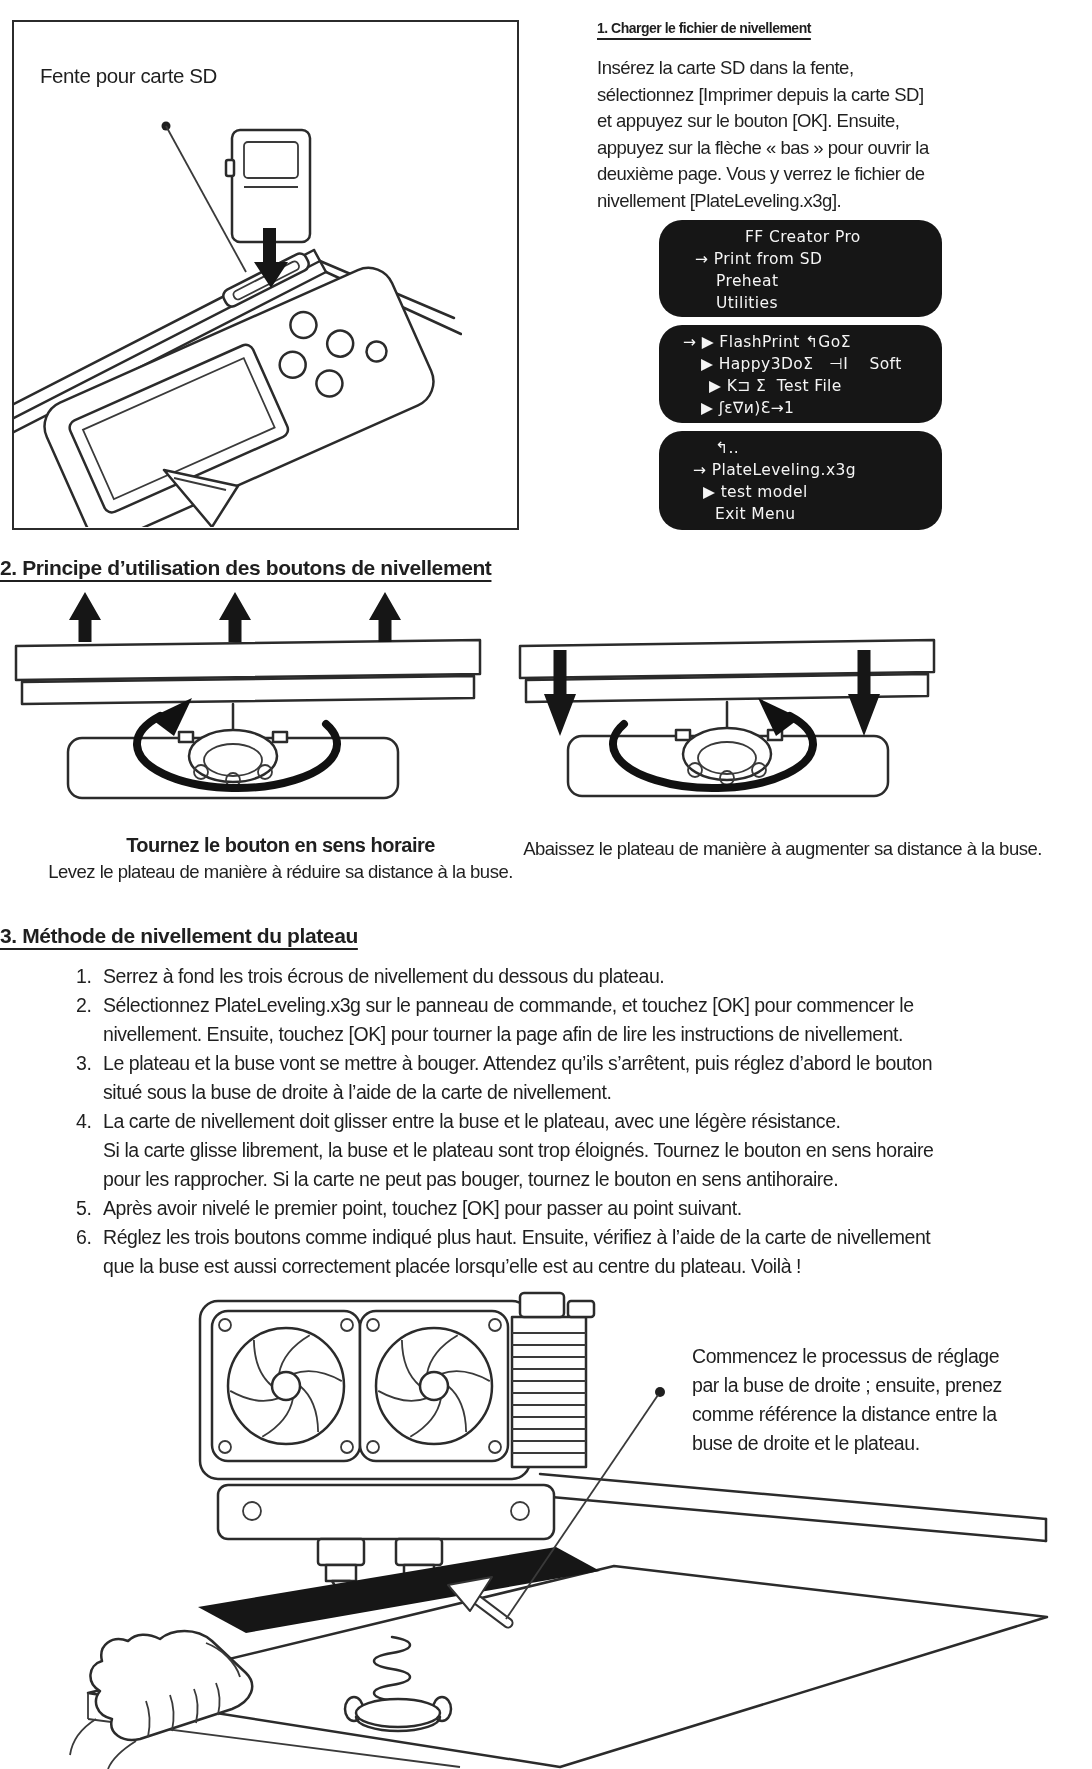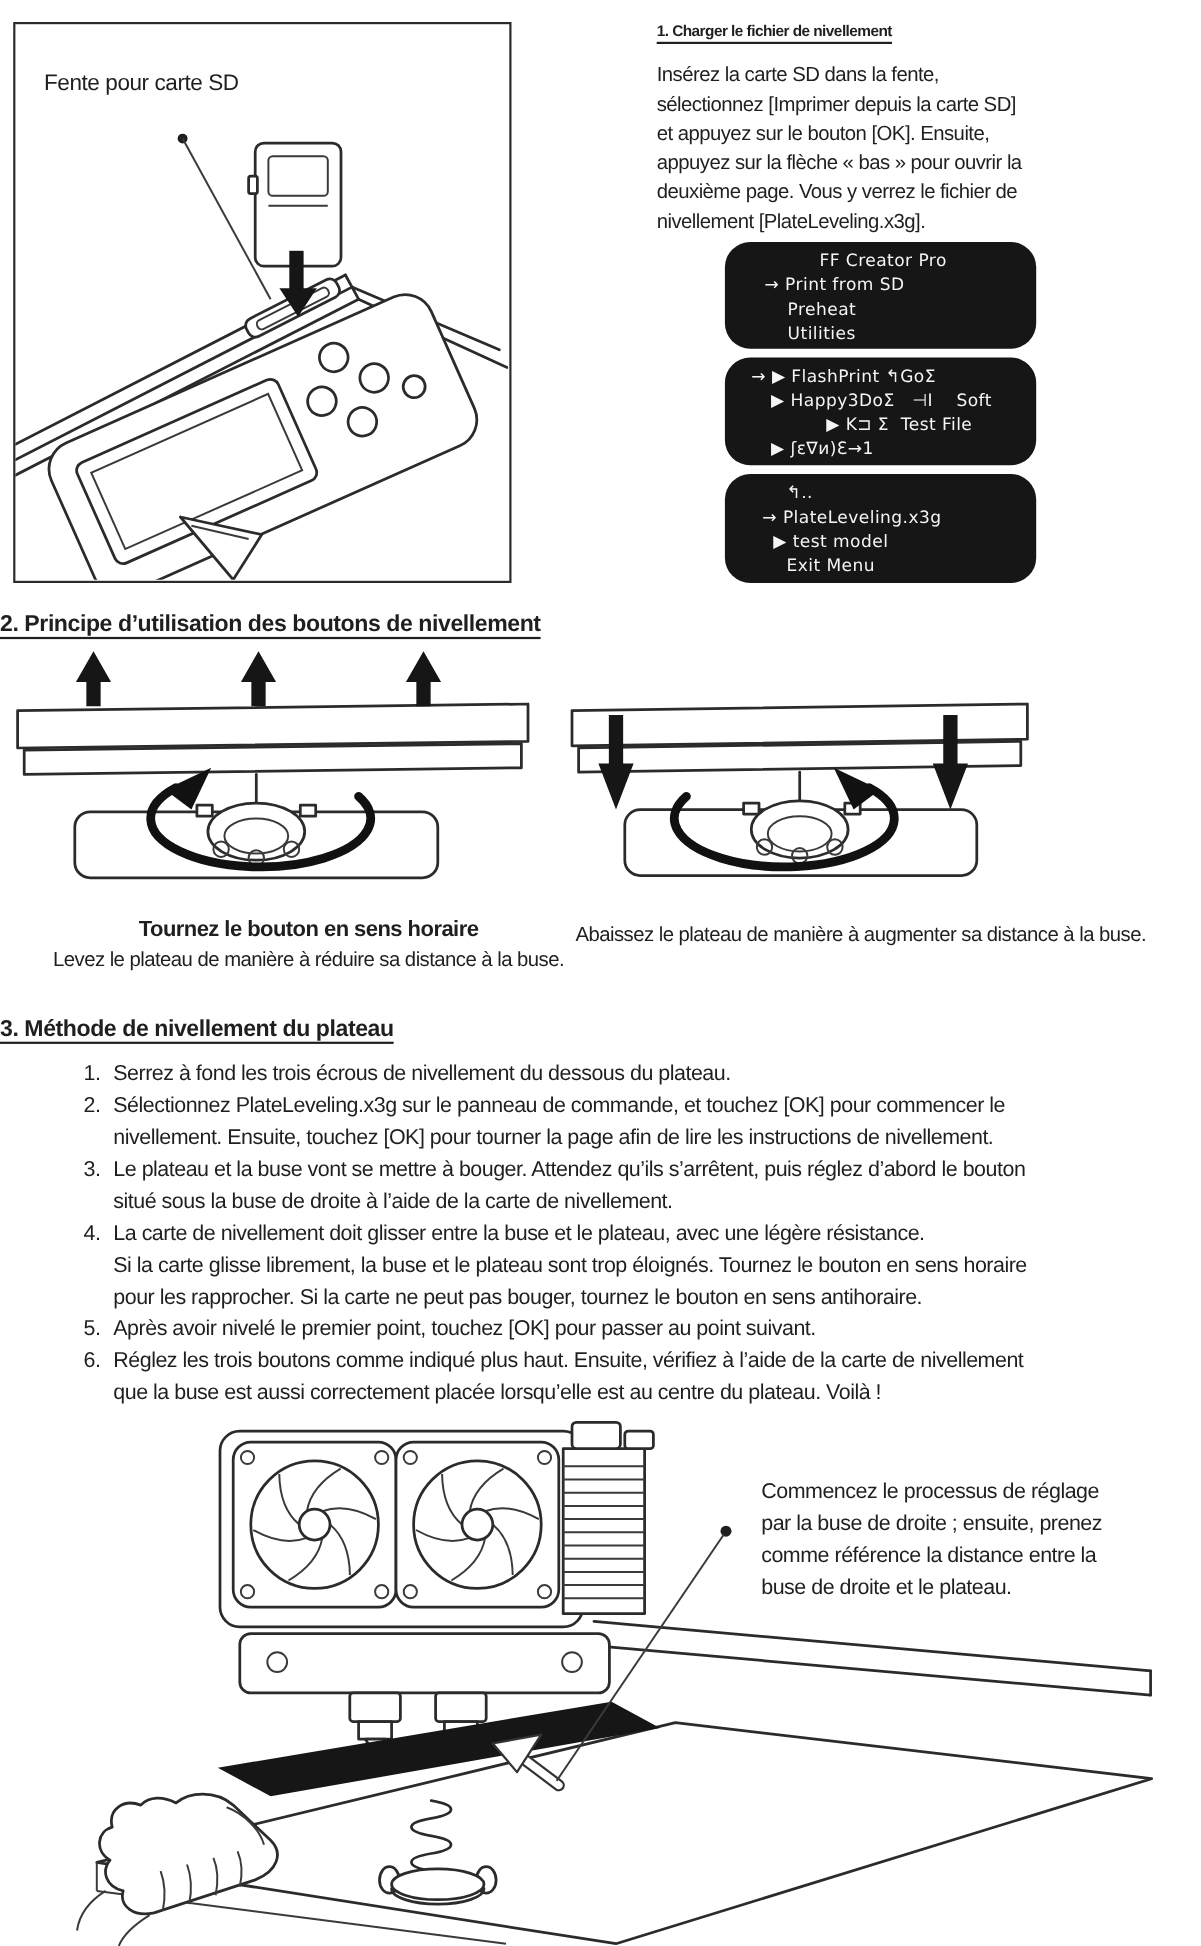--- a/index.html
+++ b/index.html
@@ -5,21 +5,21 @@
   html,body{margin:0;padding:0;background:#fff;}
   .page{position:relative;width:1092px;height:1769px;background:#fff;overflow:hidden;
         font-family:"Liberation Sans",sans-serif;color:#1f1f1f;}
   svg{display:block;}
   .stroke{fill:#fff;stroke:#2b2b2b;stroke-width:2.5;stroke-linejoin:round;stroke-linecap:round;}
   .nofill{fill:none;stroke:#2b2b2b;stroke-width:2.5;stroke-linejoin:round;stroke-linecap:round;}
   .thin{fill:none;stroke:#3a3a3a;stroke-width:1.8;}
   .dark{fill:#161616;stroke:none;}
 
   
-  .sd-box{position:absolute;left:12px;top:20px;width:453px;height:510px;border:2.5px solid #2b2b2b;box-sizing:border-box;}
+  .sd-box{position:absolute;left:12px;top:20px;width:507px;height:510px;border:2.5px solid #2b2b2b;box-sizing:border-box;}
   .sd-label{position:absolute;left:26px;top:42px;font-size:20.5px;letter-spacing:-0.4px;}
 
   
   .s1-title{position:absolute;left:597px;top:20px;font-size:14px;font-weight:bold;letter-spacing:-0.5px;
             text-decoration:underline;text-underline-offset:5px;text-decoration-thickness:2px;}
   .s1-body{position:absolute;left:597px;top:55px;width:480px;font-size:18.5px;letter-spacing:-0.5px;}
   .s1-body .bline{height:26.5px;line-height:26.5px;white-space:pre;}
 
   
   .lcd{position:absolute;left:659px;width:283px;background:#161616;color:#f5f5f5;
@@ -126,21 +126,21 @@
 
   <div class="lcd-line" style="padding-left: 86px;">FF Creator Pro</div>
       <div class="lcd-line" style="padding-left: 36px;">→ Print from SD</div>
       <div class="lcd-line" style="padding-left: 57px;">Preheat</div>
       <div class="lcd-line" style="padding-left: 57px;">Utilities</div>
     </div>
   <div class="lcd lcd-2">
 
   <div class="lcd-line" style="padding-left: 24px;">→ ▶ FlashPrint ↰GoΣ</div>
       <div class="lcd-line" style="padding-left: 42px;">▶ Happy3DoΣ   ⊣I    Soft</div>
-      <div class="lcd-line" style="padding-left: 34px; text-align: center;">▶ K⊐ Σ  Test File</div>
+      <div class="lcd-line" style="padding-left: 50px;">▶ K⊐ Σ  Test File</div>
       <div class="lcd-line" style="padding-left: 42px;">▶ ʃɛ∇ᴎ)Ɛ→1</div>
     </div>
   <div class="lcd lcd-3">
 
   <div class="lcd-line" style="padding-left: 56px;">↰..</div>
       <div class="lcd-line" style="padding-left: 34px;">→ PlateLeveling.x3g</div>
       <div class="lcd-line" style="padding-left: 44px;">▶ test model</div>
       <div class="lcd-line" style="padding-left: 56px;">Exit Menu</div>
     </div>
 

